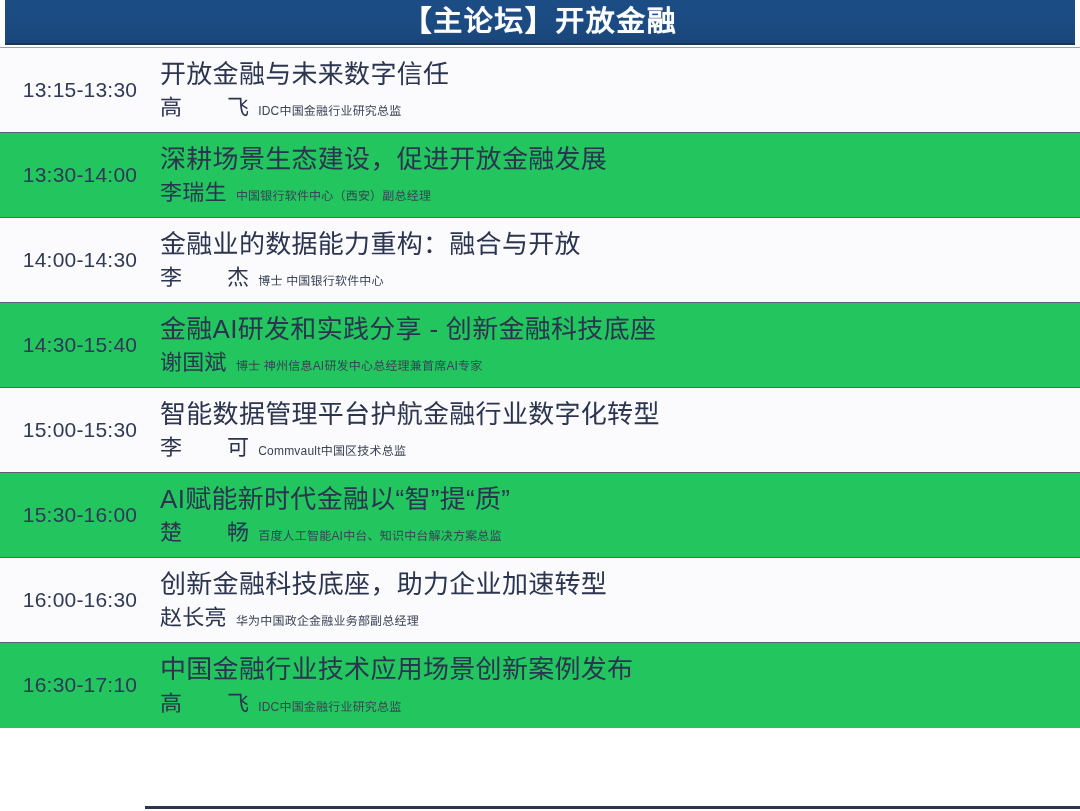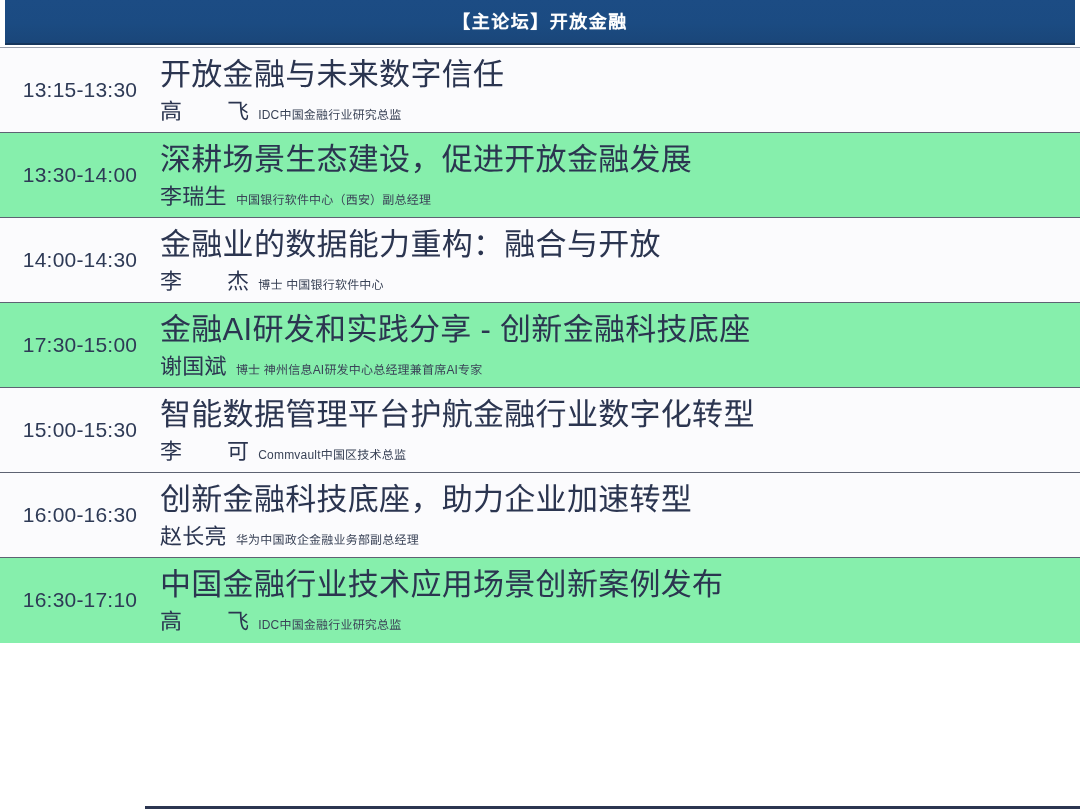--- a/index.html
+++ b/index.html
@@ -32,21 +32,21 @@
     height: 45px;
     background: linear-gradient(180deg, #1c4c84 0%, #1b4b82 55%, #1a4679 100%);
     display: flex;
     align-items: center;
     justify-content: center;
     box-sizing: border-box;
     border-bottom: 2px solid #16365c;
   }
   .banner-title {
     color: #ffffff;
-    font-size: 18px;
+    font-size: 29px;
     font-weight: 700;
     letter-spacing: 1.5px;
     line-height: 1;
     white-space: nowrap;
     text-shadow: 0 0 1px rgba(255,255,255,0.35);
   }
 
   
   .agenda-table {
     position: absolute;
@@ -54,21 +54,21 @@
     top: 47px;
     width: 1080px;
     border-collapse: collapse;
     table-layout: fixed;
   }
 
   .agenda-row {
     height: 85px;
   }
   .agenda-row.odd  { background: #fbfbfd; }
-  .agenda-row.even { background: #86efac; }
+  .agenda-row.even { background: #22c55e; }
 
   .agenda-row td {
     border-top: 1px solid #5d6272;
     padding: 0;
     vertical-align: middle;
   }
   .agenda-row:first-child td {
     border-top: 1px solid #9aa0ad;
   }
 
@@ -82,21 +82,21 @@
     white-space: nowrap;
   }
 
   .cell-body {
     padding-left: 6px;
     padding-right: 10px;
   }
 
   .session-title {
     color: #2b3550;
-    font-size: 31px;
+    font-size: 26px;
     font-weight: 400;
     line-height: 1.28;
     letter-spacing: 0.3px;
     white-space: nowrap;
   }
 
   .session-byline {
     margin-top: 3px;
     display: flex;
     align-items: baseline;
@@ -162,39 +162,49 @@
           <td class="cell-time">14:00-14:30</td>
           <td class="cell-body">
             <div class="session-title">金融业的数据能力重构：融合与开放</div>
             <div class="session-byline">
               <span class="speaker-name">李　　杰</span>
               <span class="speaker-affil">博士 中国银行软件中心</span>
             </div>
           </td>
         </tr>
         <tr class="agenda-row even">
-          <td class="cell-time">17:30-15:00</td>
+          <td class="cell-time">14:30-15:40</td>
           <td class="cell-body">
             <div class="session-title">金融AI研发和实践分享 - 创新金融科技底座</div>
             <div class="session-byline">
               <span class="speaker-name">谢国斌</span>
               <span class="speaker-affil">博士 神州信息AI研发中心总经理兼首席AI专家</span>
             </div>
           </td>
         </tr>
         <tr class="agenda-row odd">
           <td class="cell-time">15:00-15:30</td>
           <td class="cell-body">
             <div class="session-title">智能数据管理平台护航金融行业数字化转型</div>
             <div class="session-byline">
               <span class="speaker-name">李　　可</span>
               <span class="speaker-affil">Commvault中国区技术总监</span>
             </div>
           </td>
         </tr>
+        <tr class="agenda-row even">
+          <td class="cell-time">15:30-16:00</td>
+          <td class="cell-body">
+            <div class="session-title">AI赋能新时代金融以“智”提“质”</div>
+            <div class="session-byline">
+              <span class="speaker-name">楚　　畅</span>
+              <span class="speaker-affil">百度人工智能AI中台、知识中台解决方案总监</span>
+            </div>
+          </td>
+        </tr>
         <tr class="agenda-row odd">
           <td class="cell-time">16:00-16:30</td>
           <td class="cell-body">
             <div class="session-title">创新金融科技底座，助力企业加速转型</div>
             <div class="session-byline">
               <span class="speaker-name">赵长亮</span>
               <span class="speaker-affil">华为中国政企金融业务部副总经理</span>
             </div>
           </td>
         </tr>

